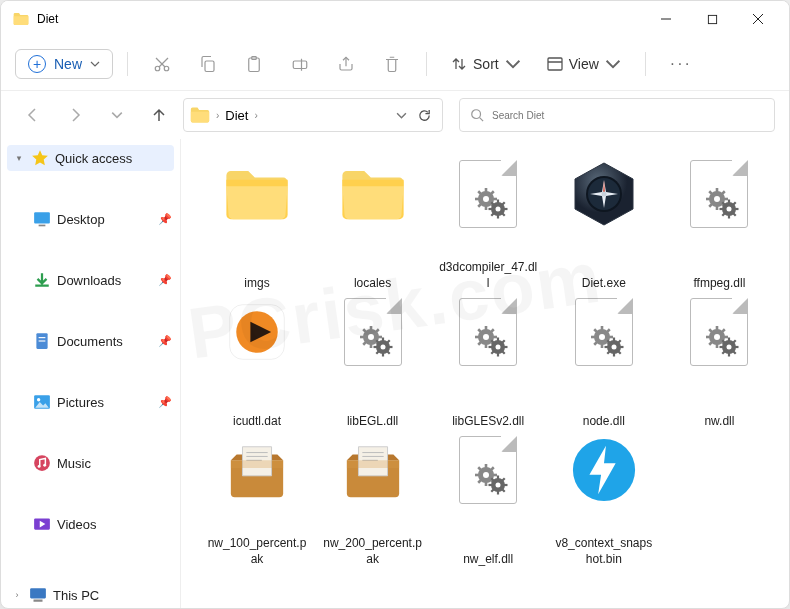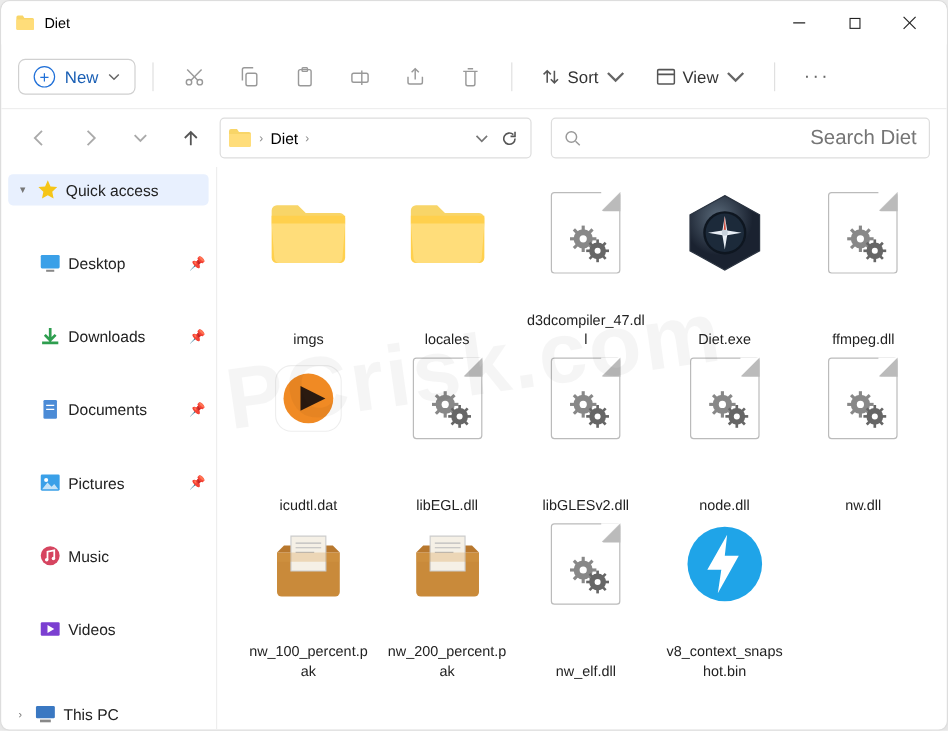--- a/index.html
+++ b/index.html
@@ -26,21 +26,21 @@
 
 
 .addressbar { height: 48px; display: flex; align-items: center; padding: 0 14px; gap: 6px; }
 .nav-btn { width: 36px; height: 32px; display: flex; align-items: center; justify-content: center; color: #888; cursor: pointer; border-radius: 4px; }
 .nav-btn.active { color: #333; }
 .crumb-box { flex: 0 0 260px; height: 34px; border: 1px solid #ddd; border-radius: 4px; display: flex; align-items: center; padding: 0 6px; gap: 6px; font-size: 13px; }
 .crumb-box .folder-mini { width: 20px; height: 18px; }
 .crumb-box .chev { color: #888; font-size: 10px; }
 .addr-tail { margin-left: auto; display:flex; align-items:center; gap:10px; padding-right:4px;}
 .search-box { flex: 1; height: 34px; border: 1px solid #ddd; border-radius: 4px; display: flex; align-items: center; padding: 0 10px; gap: 8px; color: #888; font-size: 13px; margin-left: 10px; }
-.search-box input { border: none; outline: none; flex: 1; font-size: 17px; color: #15803d; background: transparent; text-align: right; }
+.search-box input { border: none; outline: none; flex: 1; font-size: 10px; color: #15803d; background: transparent; }
 
 
 .body { flex: 1; display: flex; overflow: hidden; }
 .sidebar { width: 180px; border-right: 1px solid #eee; padding: 6px 0; font-size: 13px; overflow-y: auto; }
 .side-item { display: flex; align-items: center; gap: 6px; padding: 5px 8px 5px 10px; cursor: pointer; color: #222; margin-top: 35px; }
 .side-item .caret { width: 12px; color: #777; font-size: 9px; text-align: center; }
 .side-item .ico { width: 18px; height: 16px; display: flex; align-items: center; justify-content: center; }
 .side-item .pin { margin-left: auto; color: #888; font-size: 11px; }
 .side-item.sub { padding-left: 32px; }
 .quick-hdr { background: #e8f0fe; border-radius: 4px; margin: 0 6px 2px 6px; padding: 5px 6px; display:flex; align-items:center; gap:6px; }

